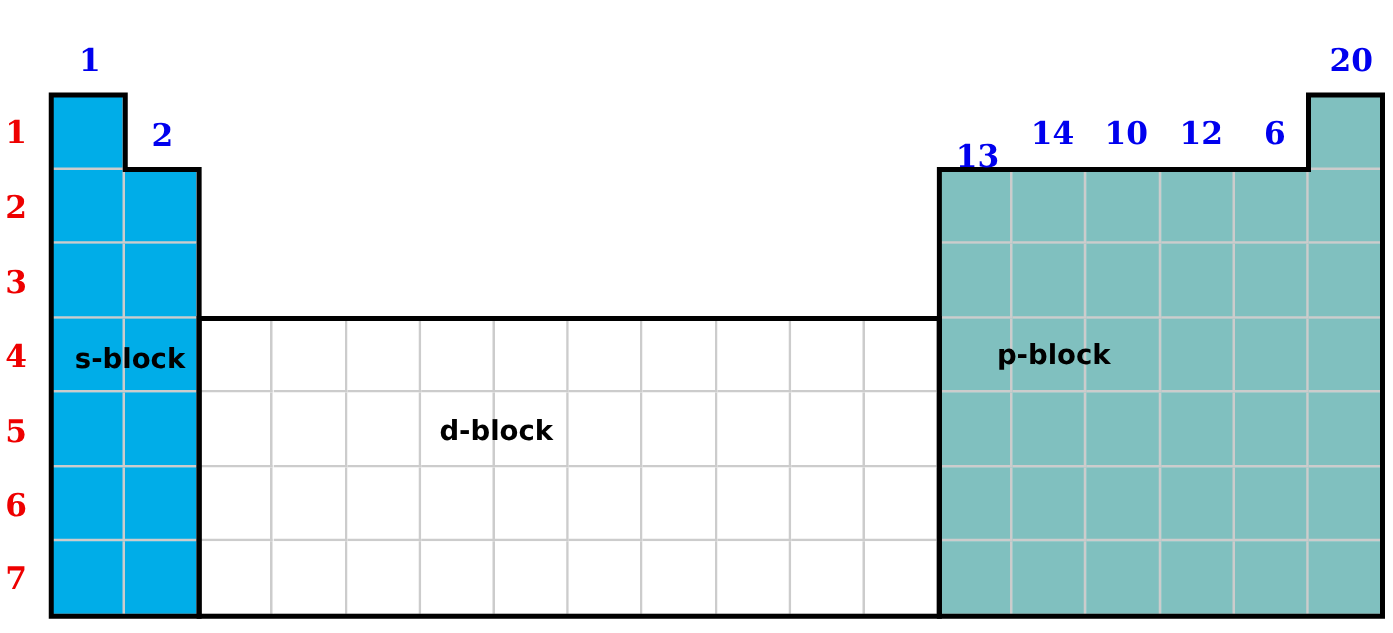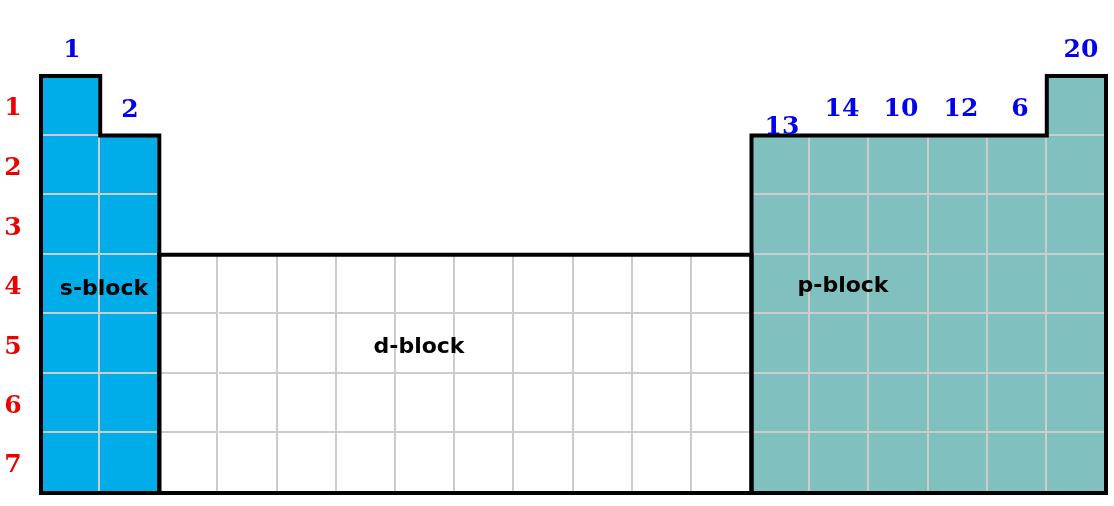--- a/index.html
+++ b/index.html
@@ -195,17 +195,17 @@
       <div class="group-label" style="left: 1020px; top: 107px;">6</div>
       <div class="group-label" style="left: 1081px; top: 48px;">20</div>
       <div class="period-label" style="left: 13px; top: 106px;">1</div>
       <div class="period-label" style="left: 13px; top: 166px;">2</div>
       <div class="period-label" style="left: 13px; top: 226px;">3</div>
       <div class="period-label" style="left: 13px; top: 285px;">4</div>
       <div class="period-label" style="left: 13px; top: 345px;">5</div>
       <div class="period-label" style="left: 13px; top: 404px;">6</div>
       <div class="period-label" style="left: 13px; top: 463px;">7</div>
       <div class="block-label" style="left: 104px; top: 288px;">s-block</div>
-      <div class="block-label" style="left: 419px; top: 346px;">d-block</div>
+      <div class="block-label" style="left: 397px; top: 346px;">d-block</div>
       <div class="block-label" style="left: 843px; top: 285px;">p-block</div>
     </div>
 
 </div>
 
 </body></html>

